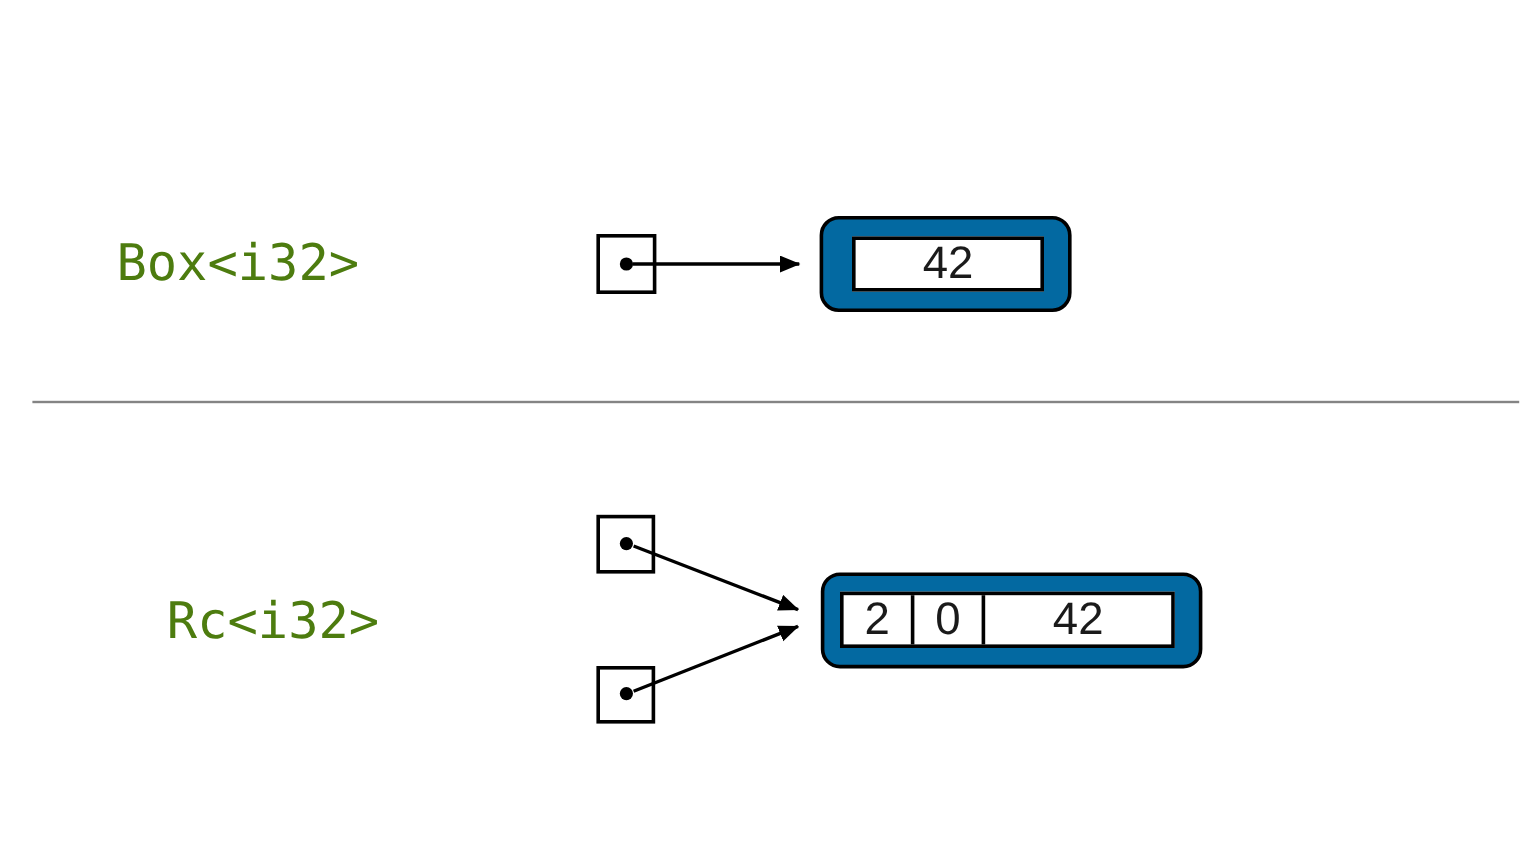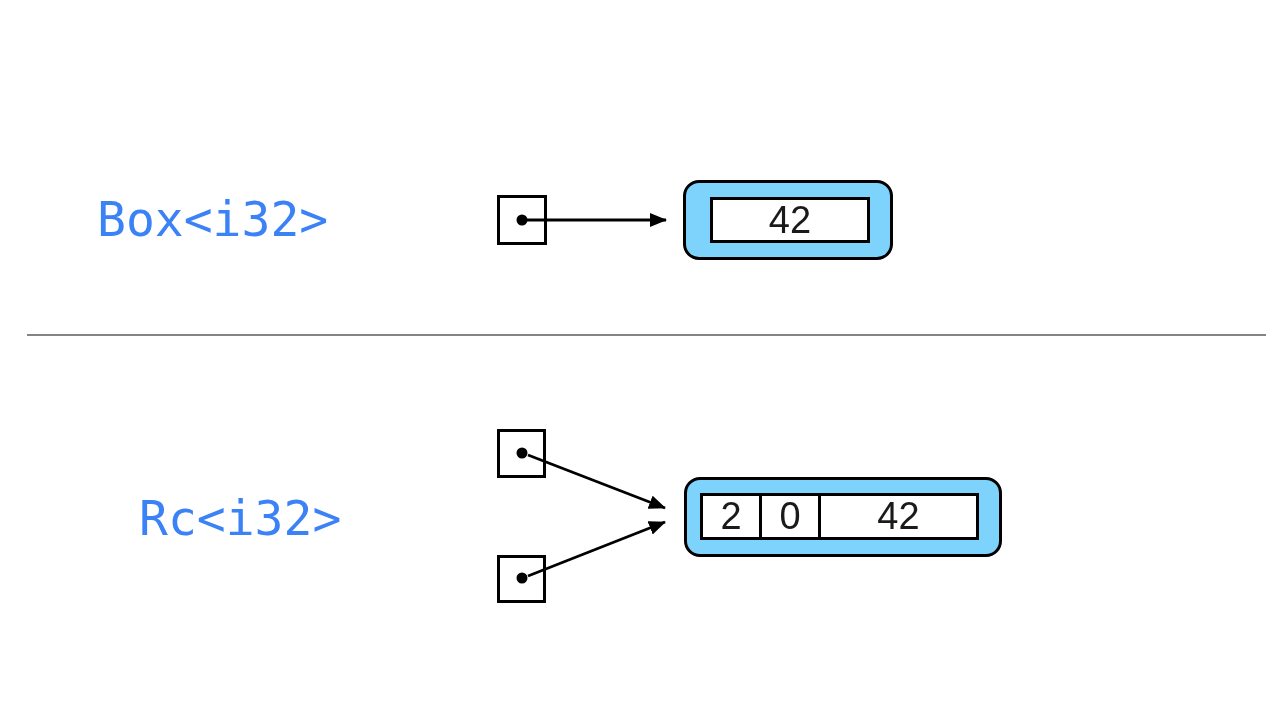--- a/index.html
+++ b/index.html
@@ -10,42 +10,42 @@
     width: 1280px;
     height: 720px;
     background: #ffffff;
     overflow: hidden;
   }
 
   .type-label {
     position: absolute;
     left: 97px;
     font-family: "DejaVu Sans Mono", "Liberation Mono", monospace;
-    font-size: 48px;
+    font-size: 42px;
     line-height: 48px;
-    color: #3b82f6;
+    color: #4d7c0f;
     white-space: pre;
   }
   .type-label.box { top: 195px; }
   .type-label.rc  { top: 494px; margin-left: 42px; }
 
   .ptr-square {
     position: absolute;
     box-sizing: border-box;
     border: 3px solid #000000;
     background: #ffffff;
   }
   .ptr-square.box-ptr { left: 497px; top: 195px; width: 50px; height: 50px; }
   .ptr-square.rc-ptr-1 { left: 497px; top: 429px; width: 49px; height: 49px; }
   .ptr-square.rc-ptr-2 { left: 497px; top: 555px; width: 49px; height: 48px; }
 
   .heap-box {
     position: absolute;
     box-sizing: border-box;
-    background: #7dd3fc;
+    background: #0369a1;
     border: 3px solid #000000;
     border-radius: 16px;
     text-align: right;
   }
   .heap-box.box-heap { left: 683px; top: 180px; width: 210px; height: 80px; }
   .heap-box.rc-heap  { left: 684px; top: 477px; width: 318px; height: 80px; }
 
   .value-cell {
     position: absolute;
     box-sizing: border-box;

